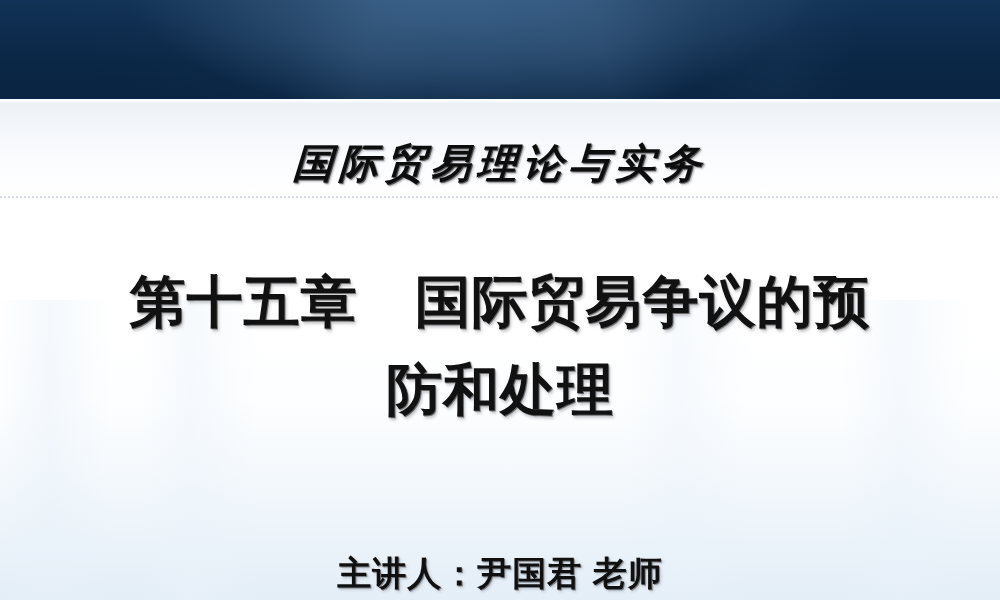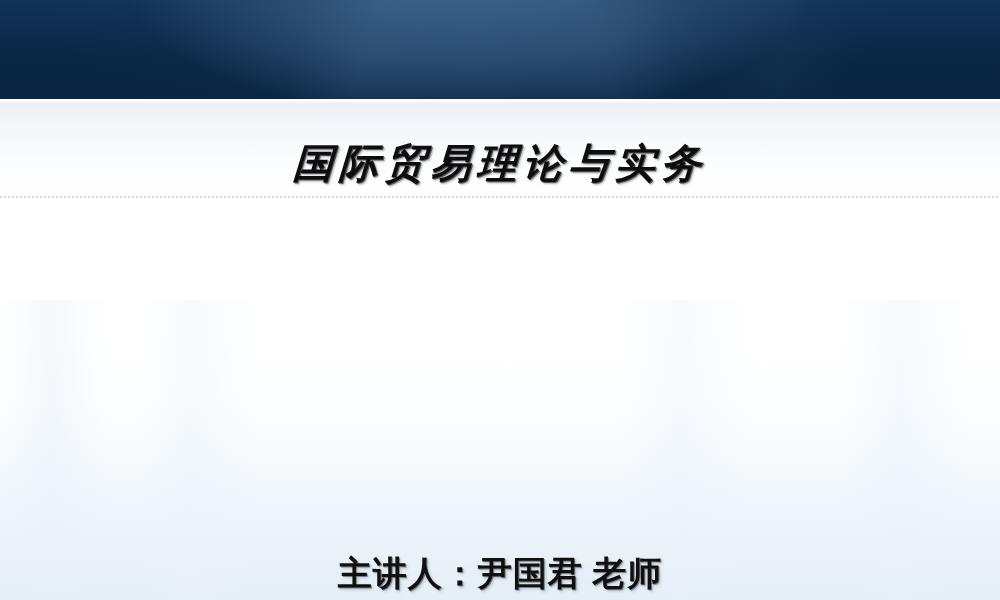--- a/index.html
+++ b/index.html
@@ -191,21 +191,21 @@
     text-shadow:
        1px 1px 0 rgba(0,0,0,0.40),
        2px 2px 3px rgba(70,70,80,0.28);
   }
 
   .presenter-line {
     position: absolute;
     left: 0;
     right: 0;
     top: 551px;
-    font-family: Liberation Serif, serif;
+    font-family: Liberation Sans, sans-serif;
     font-size: 34px;
     font-weight: 700;
     letter-spacing: 1px;
     color: #101010;
     white-space: nowrap;
     text-shadow:
        1px 1px 0 rgba(0,0,0,0.38),
        2px 2px 3px rgba(70,70,80,0.26);
   }
 </style>
@@ -220,18 +220,22 @@
 
   <div class="header-band">
     <div class="band-streaks"></div>
   </div>
   <div class="band-underline"></div>
 
   <div class="text-layer">
 
     <div class="course-title">国际贸易理论与实务</div>
 
+    <div class="main-title">
+      <span class="ln">第十五章　国际贸易争议的预</span>
+      <span class="ln">防和处理</span>
+    </div>
 
 
     <div class="presenter-line">主讲人：尹国君  老师</div>
 
   </div>
 </div>
 
 </body></html>

